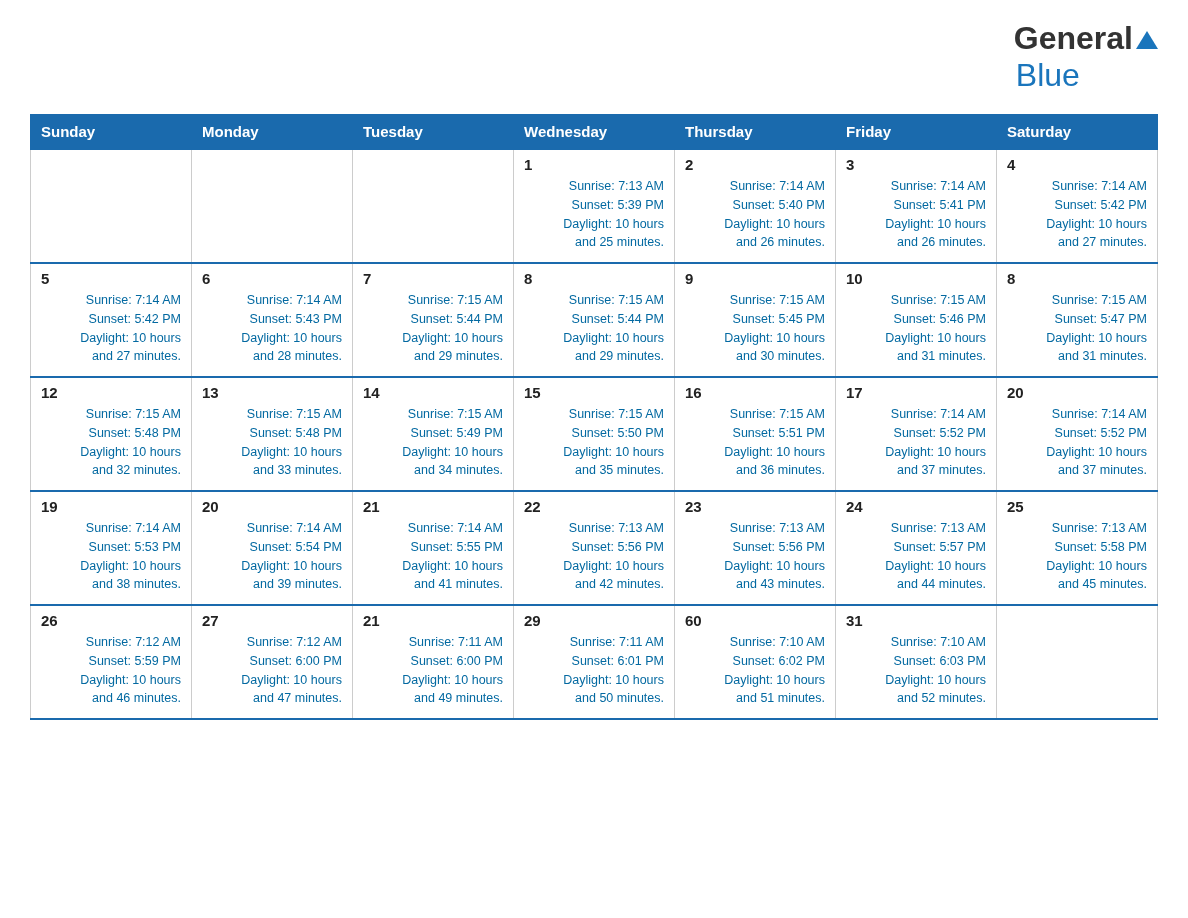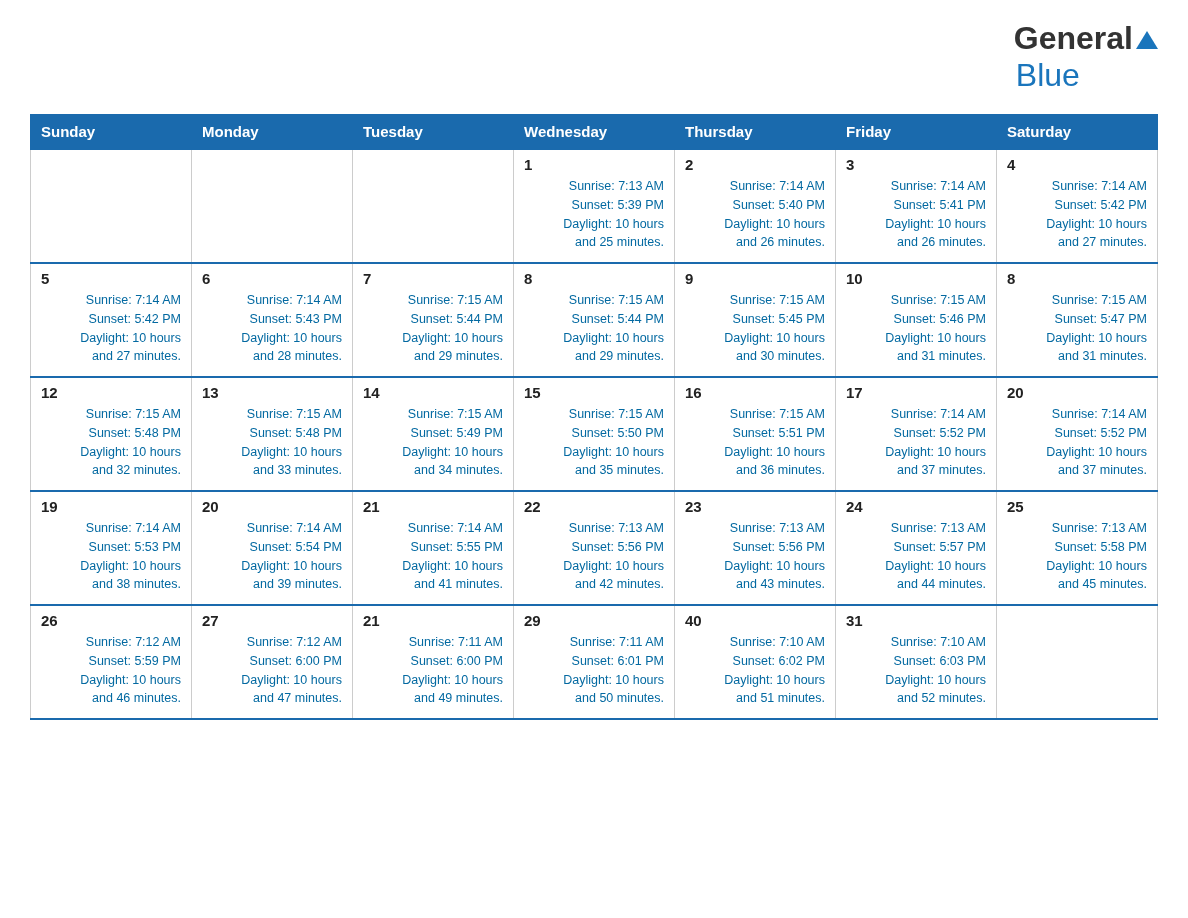--- a/index.html
+++ b/index.html
@@ -317,21 +317,21 @@
 and 49 minutes.</div>
         </td>
         <td>
           <span class="day-number">29</span>
           <div class="day-info" style="white-space: pre-line;">Sunrise: 7:11 AM
 Sunset: 6:01 PM
 Daylight: 10 hours
 and 50 minutes.</div>
         </td>
         <td>
-          <span class="day-number">40</span>
+          <span class="day-number">60</span>
           <div class="day-info" style="white-space: pre-line;">Sunrise: 7:10 AM
 Sunset: 6:02 PM
 Daylight: 10 hours
 and 51 minutes.</div>
         </td>
         <td>
           <span class="day-number">31</span>
           <div class="day-info" style="white-space: pre-line;">Sunrise: 7:10 AM
 Sunset: 6:03 PM
 Daylight: 10 hours

